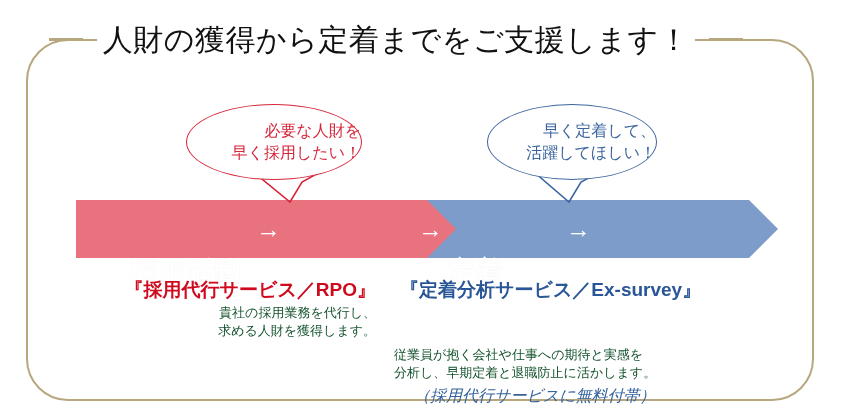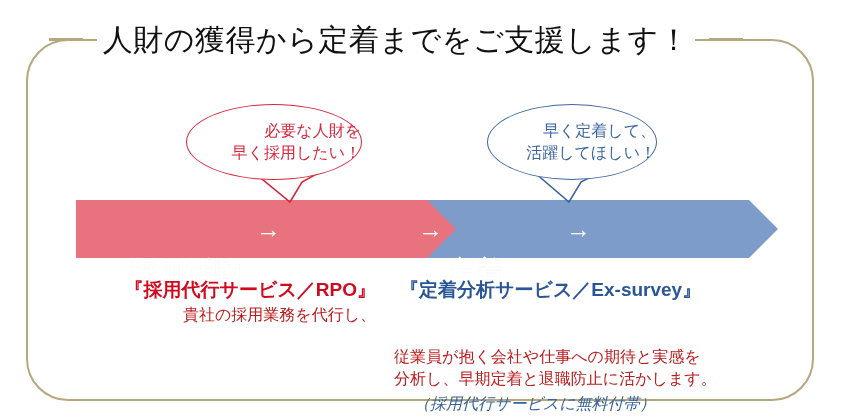--- a/index.html
+++ b/index.html
@@ -173,22 +173,22 @@
     font-size: 19px;
     font-weight: bold;
     line-height: 1.28;
     margin: 0 0 2px 0;
     white-space: nowrap;
   }
   .copy-head.red  { color: #cf0a1e; padding-left: 12px; }
   .copy-head.blue { color: #2a5697; padding-left: 8px; }
 
   .copy-body {
-    font-size: 16px;
-    color: #b91c1c;
+    font-size: 13px;
+    color: #14532d;
     line-height: 1.38;
     margin: 0;
   }
   .copy-body .line { white-space: nowrap; }
   .copy-left .copy-body  { padding-left: 6px; }
   .copy-right .copy-body { padding-left: 2px; margin-top: 44px; }
 
   .copy-note {
     font-size: 16px;
     color: #36629e;
@@ -242,20 +242,21 @@
     <span class="band-arrow ar-1">→</span>
     <span class="band-arrow ar-2">→</span>
     <span class="band-label lbl-3">定着</span>
     <span class="band-arrow ar-3">→</span>
   </div>
 
   <div class="copy copy-left">
     <p class="copy-head red">『採用代行サービス／RPO』</p>
     <div class="copy-body">
       <div class="line">貴社の採用業務を代行し、</div>
+      <div class="line">求める人財を獲得します。</div>
     </div>
   </div>
 
   <div class="copy copy-right">
     <p class="copy-head blue">『定着分析サービス／Ex-survey』</p>
     <div class="copy-body">
       <div class="line">従業員が抱く会社や仕事への期待と実感を</div>
       <div class="line">分析し、早期定着と退職防止に活かします。</div>
     </div>
     <div class="copy-note">（採用代行サービスに無料付帯）</div>

